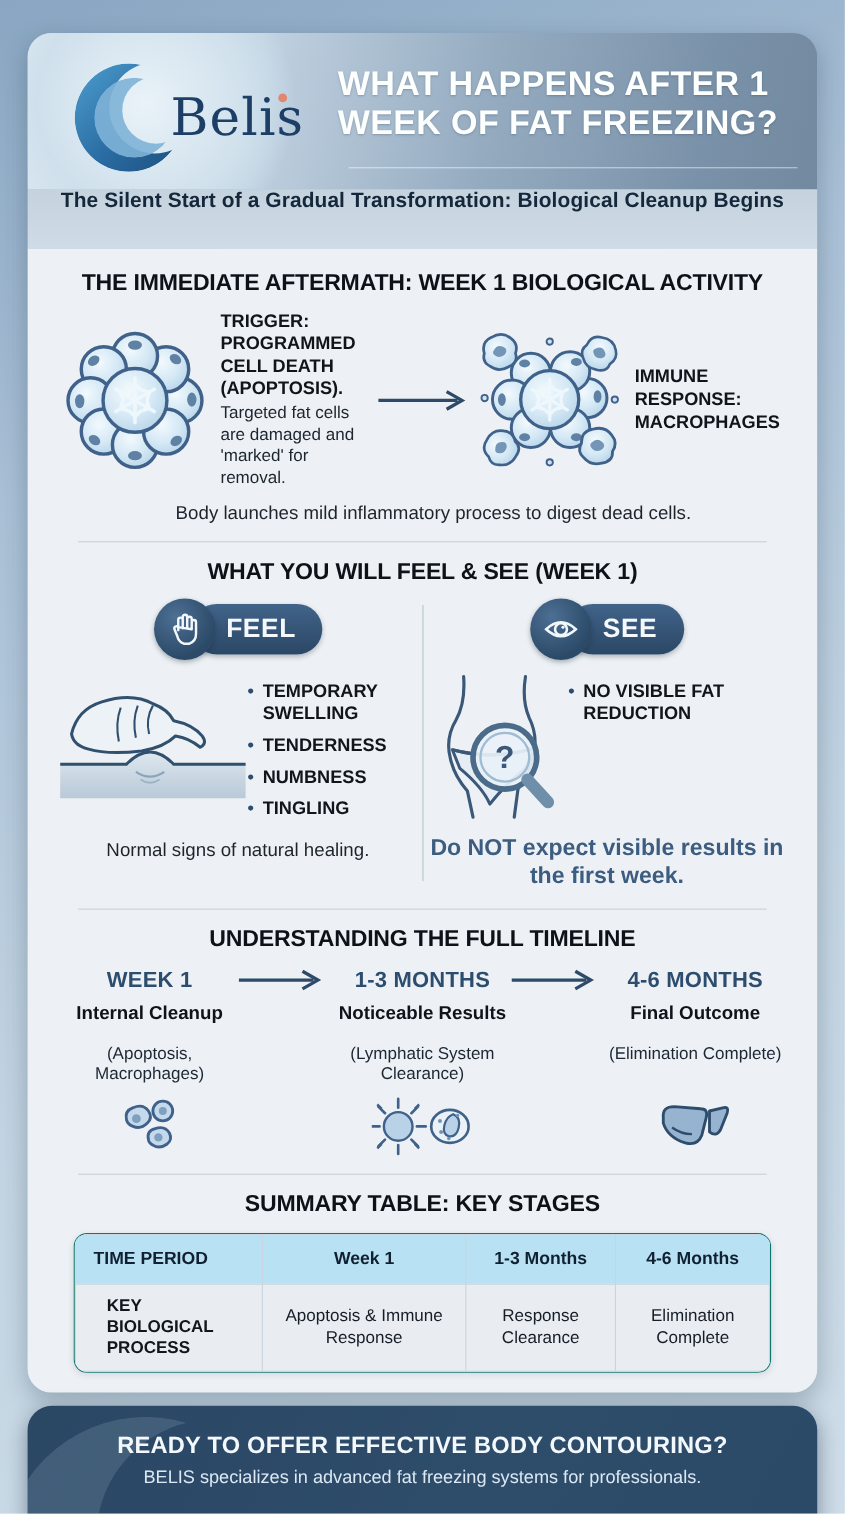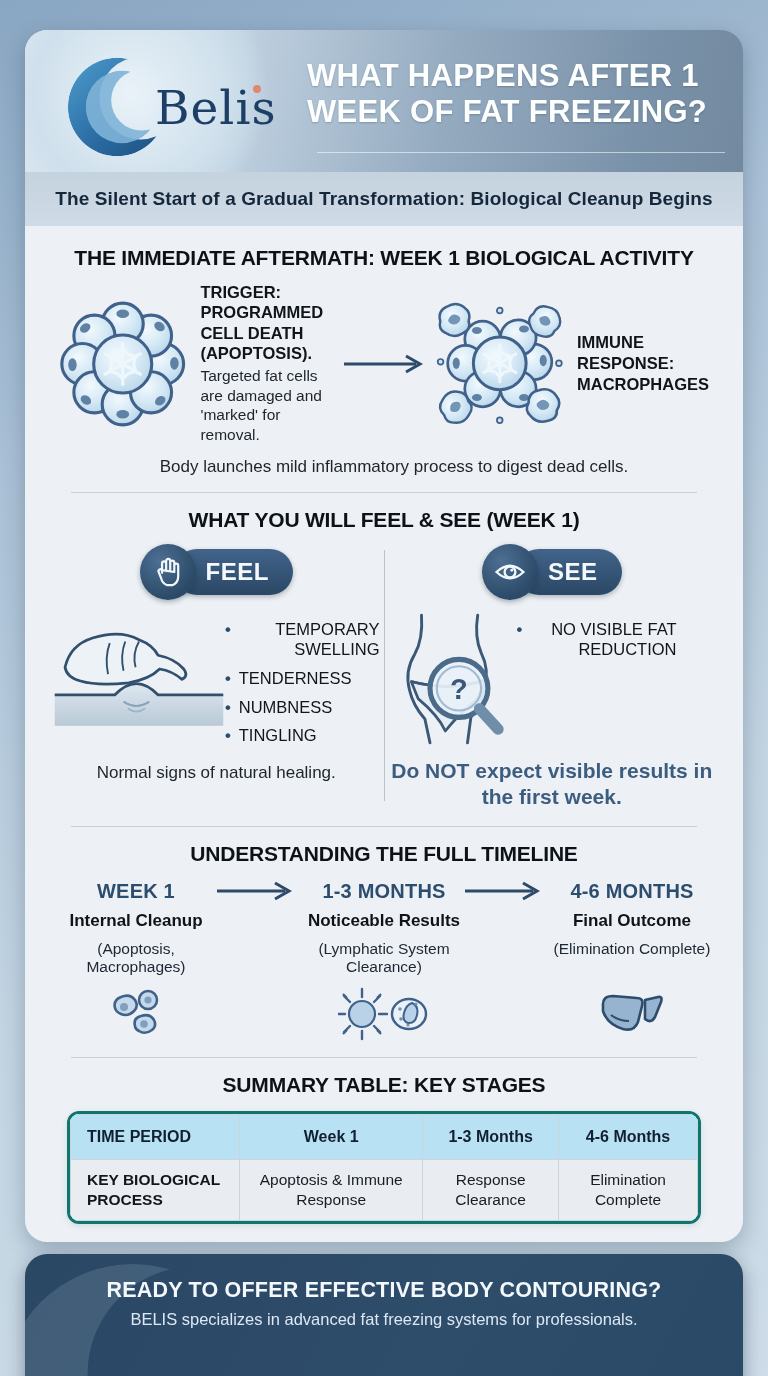--- a/index.html
+++ b/index.html
@@ -27,21 +27,21 @@
     font-size:47px; color:#1d3f66; margin-left:-26px; letter-spacing:1px; }
   .i-dot { position:absolute; left:98px; top:5px; width:8px; height:8px; border-radius:50%; background:#e2876f; }
   .title-block {
     position:absolute; left:282px; top:28px; width:420px;
     color:#fdfefe; font-size:31px; font-weight:bold; line-height:1.17; letter-spacing:.3px;
     text-shadow:0 1px 2px rgba(20,40,60,.25);
   }
   .title-rule { position:absolute; left:292px; top:122px; width:408px; height:1px; background:rgba(255,255,255,.55); }
   .subheader {
     height:54px; background:linear-gradient(180deg,#c5d3df,#cfdbe6);
-    display:flex; align-items:center; justify-content:center;
+    display:flex; justify-content:center;
     color:#15283b; font-size:19px; font-weight:600; letter-spacing:.1px;
   }
   
   .panel { background:#edf1f5; padding:20px 0 18px; }
   .sec-h {
     text-align:center; font-size:21px; font-weight:800; color:#0c1218; letter-spacing:-.2px;
   }
   .divider { height:1px; background:#c7d1da; margin:15px 46px; }
   
   .aftermath-row { display:flex; align-items:center; padding:12px 34px 0; }
@@ -65,43 +65,43 @@
   }
   .badge-pill {
     margin-left:-22px; padding:9px 24px 9px 32px; border-radius:28px;
     background:linear-gradient(180deg,#41648a,#2b4765);
     color:#f4f8fb; font-size:24px; font-weight:800; letter-spacing:.5px;
     box-shadow:0 2px 5px rgba(20,40,60,.3);
   }
   .fs-content { display:flex; align-items:flex-start; }
   .fs-illu { flex:0 0 auto; }
   ul.fs-list { list-style:none; margin-top:10px; }
-  ul.fs-list li { font-size:16.5px; font-weight:400; color:#10161c; margin-bottom:9px; line-height:1.2; display:flex;text-align:right; }
+  ul.fs-list li { font-size:16.5px; font-weight:700; color:#10161c; margin-bottom:9px; line-height:1.2; display:flex; }
   ul.fs-list li::before { content:"•"; color:#2d4d6e; margin:0 8px 0 0; font-weight:800; }
   .fs-note { text-align:center; font-size:17px; color:#1d242c; margin-top:8px; }
   .fs-warning { text-align:center; font-size:21px; font-weight:800; color:#3c5d80; line-height:1.25; margin-top:10px; }
   
   .tl-grid { display:grid; grid-template-columns:1fr 86px 1fr 86px 1fr; align-items:center; padding:14px 30px 0; }
   .tl-period { text-align:center; font-size:20px; font-weight:800; color:#2d4d6e; letter-spacing:.2px; }
   .tl-stage-grid { display:grid; grid-template-columns:1fr 86px 1fr 86px 1fr; padding:8px 30px 0; }
   .tl-stage { text-align:center; }
   .tl-title { font-size:17px; font-weight:800; color:#0e141a; }
-  .tl-sub { font-size:15.5px; color:#1d2733; margin-top:9px; }
+  .tl-sub { font-size:15.5px; color:#1d2733; margin-top:19px; }
   .tl-icons { display:grid; grid-template-columns:1fr 86px 1fr 86px 1fr; padding:10px 30px 0; }
   .tl-icon-cell { display:flex; justify-content:center; align-items:center; height:56px; }
   
-  .table-wrap { margin:14px 42px 0; border-radius:12px; overflow:hidden; border:3px solid #0f766e; box-shadow:0 2px 6px rgba(40,60,80,.12); }
+  .table-wrap { margin:14px 42px 0; border-radius:12px; overflow:hidden; border:1px solid #0f766e; box-shadow:0 2px 6px rgba(40,60,80,.12); }
   table.summary { width:100%; border-collapse:collapse; background:#e9edf2; }
   table.summary th, table.summary td { border:1px solid #cbd4dd; }
   table.summary thead th {
     background:#b9e1f4; color:#102031; font-size:16px; padding:13px 8px; font-weight:800;
   }
   table.summary thead th:first-child { text-align:left; padding-left:16px; width:27%; }
   table.summary tbody th {
-    text-align:left; padding:10px 10px 10px 16px; font-size:15.5px; font-weight:800; color:#10161c; line-height:1.25;
+    text-align:left; padding:10px 10px 10px 28px; font-size:15.5px; font-weight:800; color:#10161c; line-height:1.25;
   }
   table.summary tbody td { text-align:center; font-size:15.5px; color:#161d25; padding:10px 8px; line-height:1.3; }
   
   .footer-card {
     position:relative; margin:12px 25px 0; height:200px; border-radius:22px 22px 22px 22px; overflow:hidden;
     background:linear-gradient(120deg,#2a4764 0%,#2e4d6b 55%,#2a4966 100%);
     box-shadow:0 6px 18px rgba(15,30,45,.4);
     text-align:center; padding-top:24px;
   }
   .footer-swirl { position:absolute; left:-30px; top:-10px; opacity:.16; }

